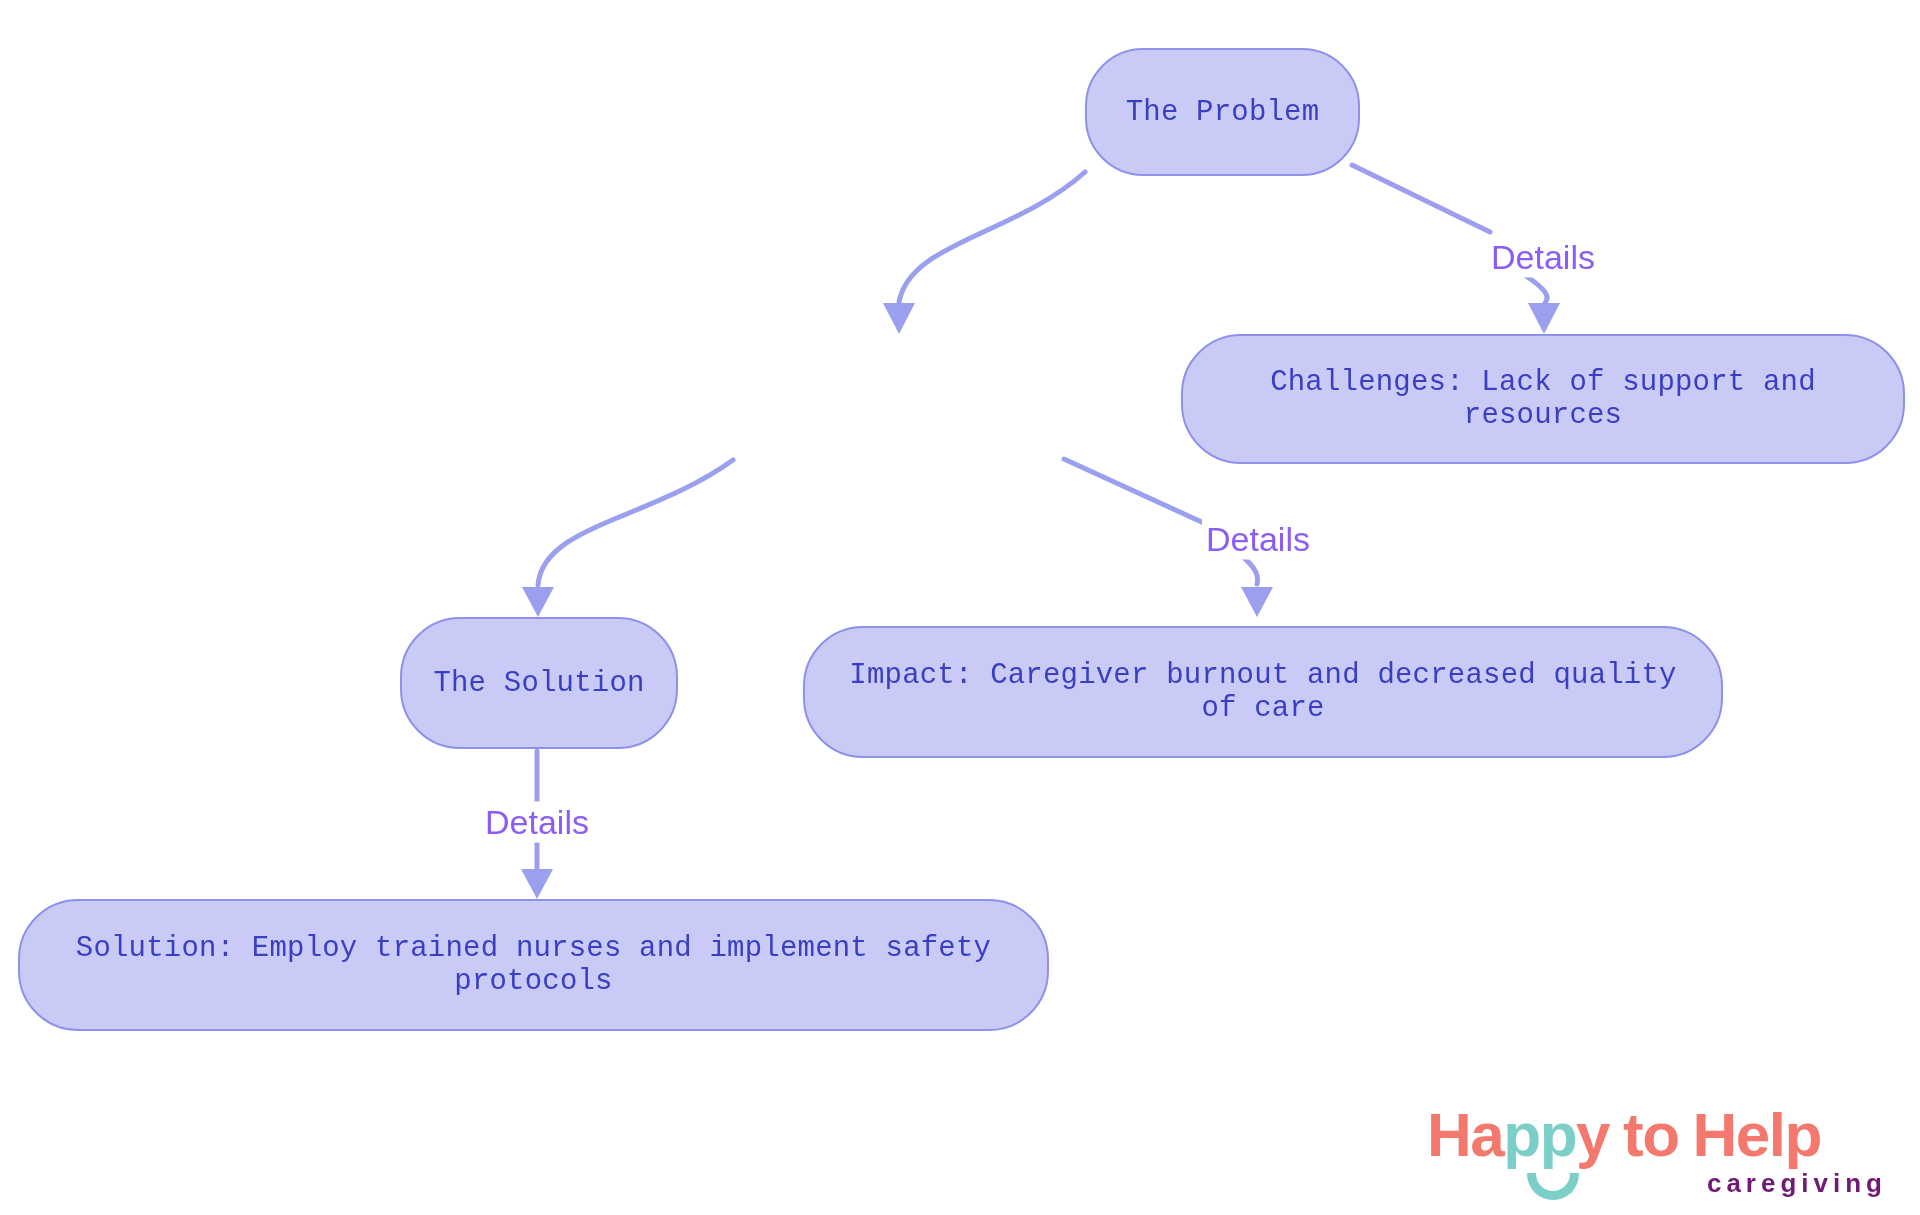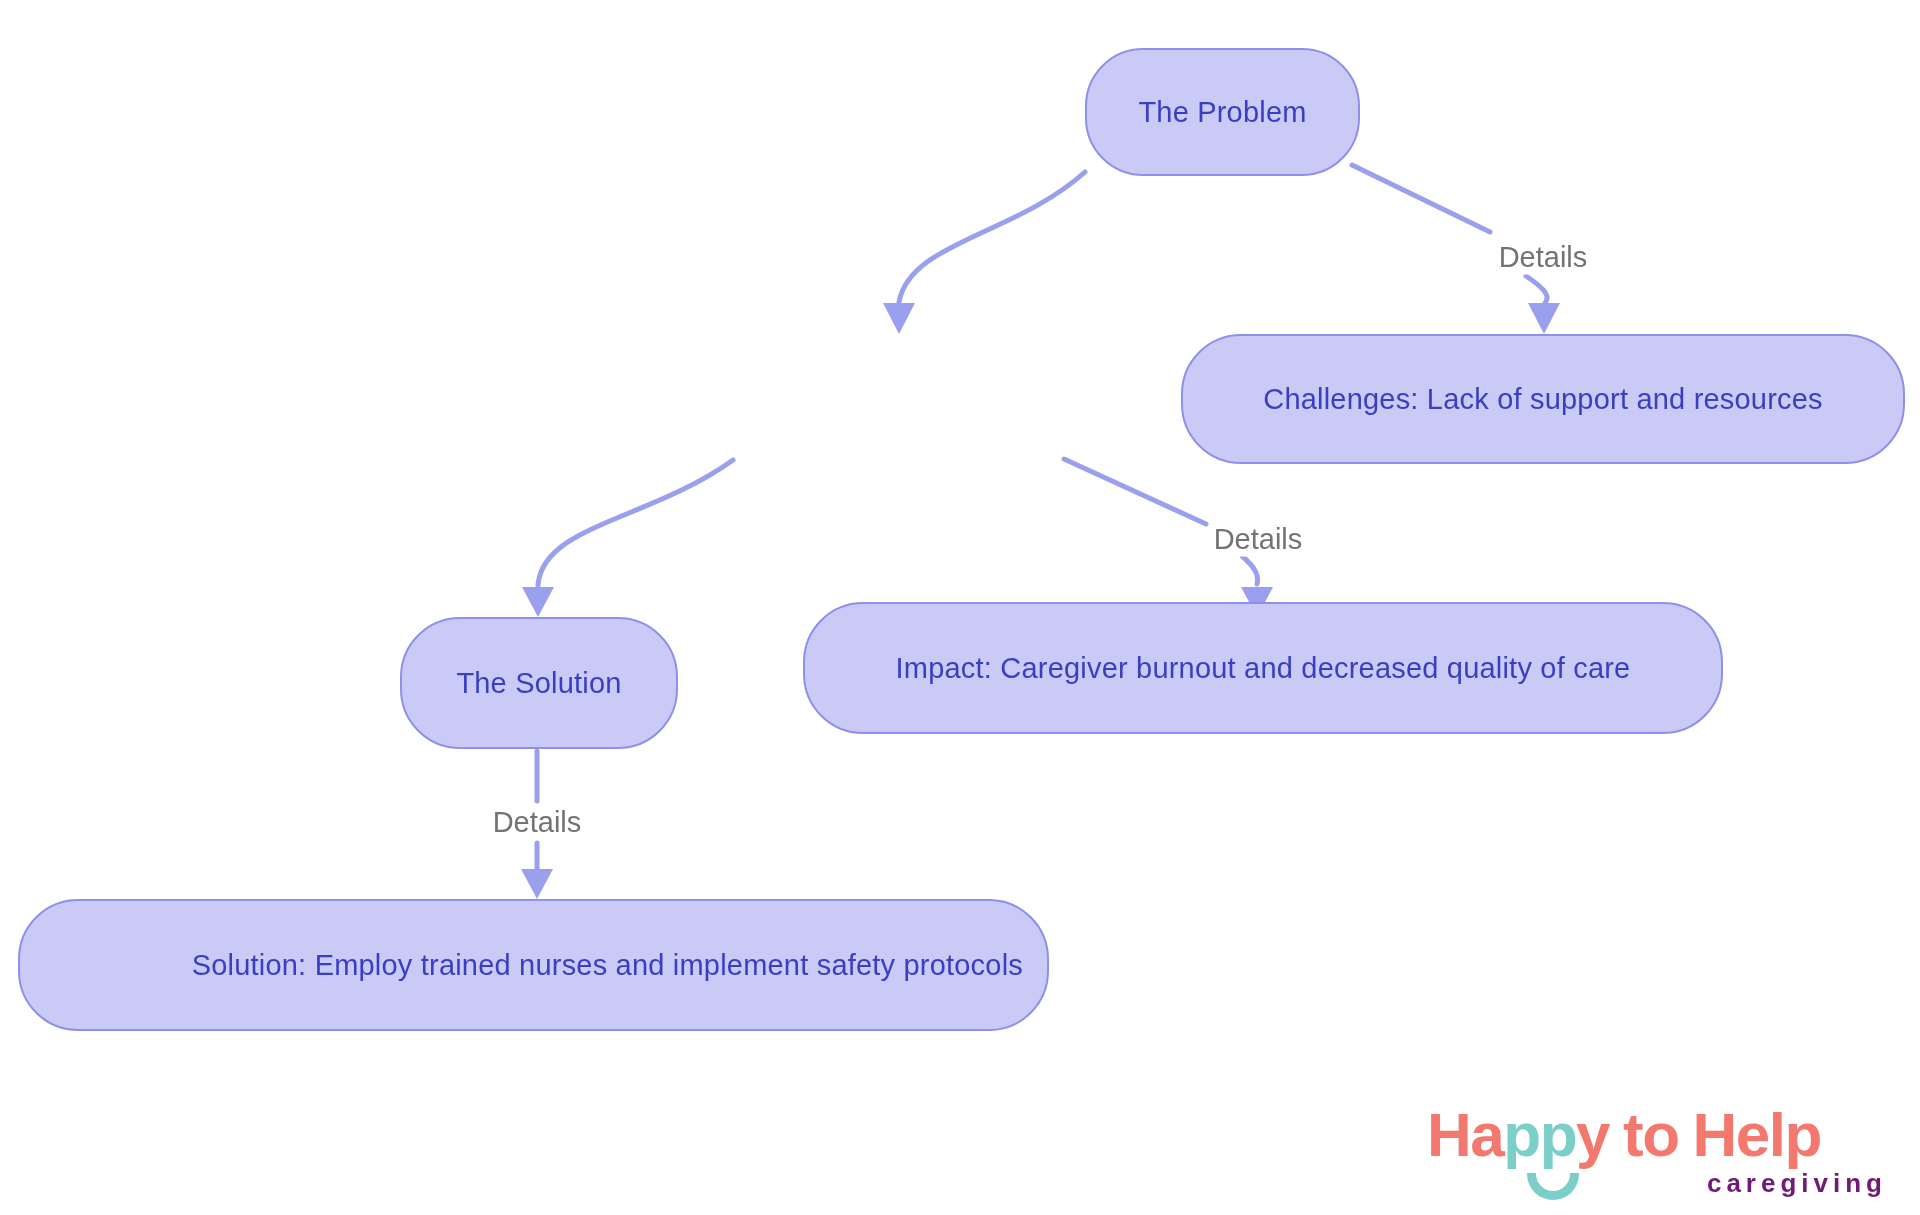--- a/index.html
+++ b/index.html
@@ -24,32 +24,33 @@
     align-items: center;
     justify-content: center;
     text-align: center;
     background: #c9caf6;
     border: 2px solid #8d91ea;
     border-radius: 60px;
     color: #3a3fc2;
     font-size: 29px;
     letter-spacing: 0.2px;
     padding: 0 24px;
+    font-family: Liberation Mono, monospace;
   }
   .node-problem          { left: 1085px; top: 48px;  width: 275px;  height: 128px; border-radius: 58px; }
   .node-implications     { left: 736px;  top: 334px; width: 330px;  height: 130px; }
   .node-challenges       { left: 1181px; top: 334px; width: 724px;  height: 130px; }
   .node-solution         { left: 400px;  top: 617px; width: 278px;  height: 132px; }
-  .node-impact           { left: 803px;  top: 602px; width: 920px;  height: 132px; justify-content: center; }
+  .node-impact           { left: 803px;  top: 626px; width: 920px;  height: 132px; justify-content: center; }
   .node-solution-detail  { left: 18px;   top: 899px; width: 1031px; height: 132px; justify-content: flex-end; }
   .edge-label {
     position: absolute;
     transform: translate(-50%, -50%);
-    color: #737373;
-    font-size: 29px;
+    color: #8b5cf6;
+    font-size: 34px;
     background: #ffffff;
     padding: 1px 4px;
     white-space: nowrap;
   }
   .edge-label-1 { left: 1543px; top: 257px; }
   .edge-label-2 { left: 1258px; top: 539px; }
   .edge-label-3 { left: 537px;  top: 822px; }
   .logo {
     position: absolute;
     left: 1427px;

